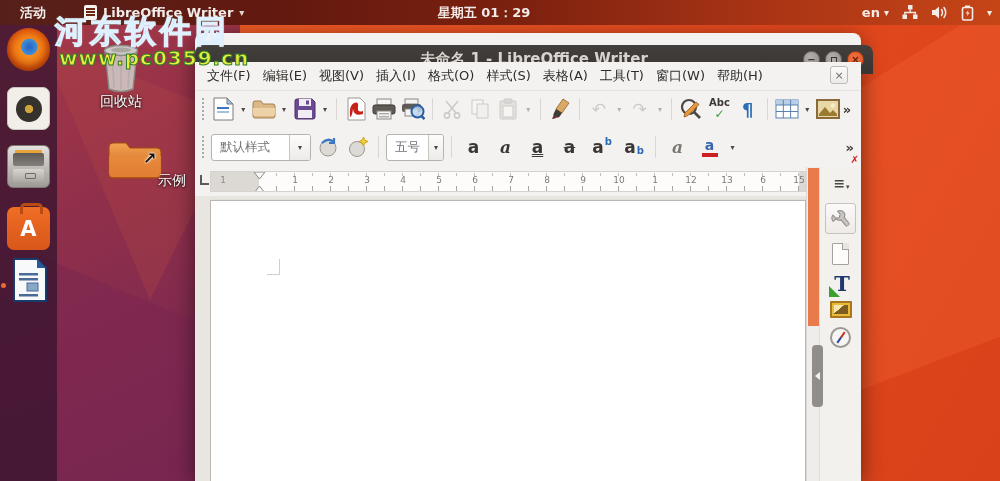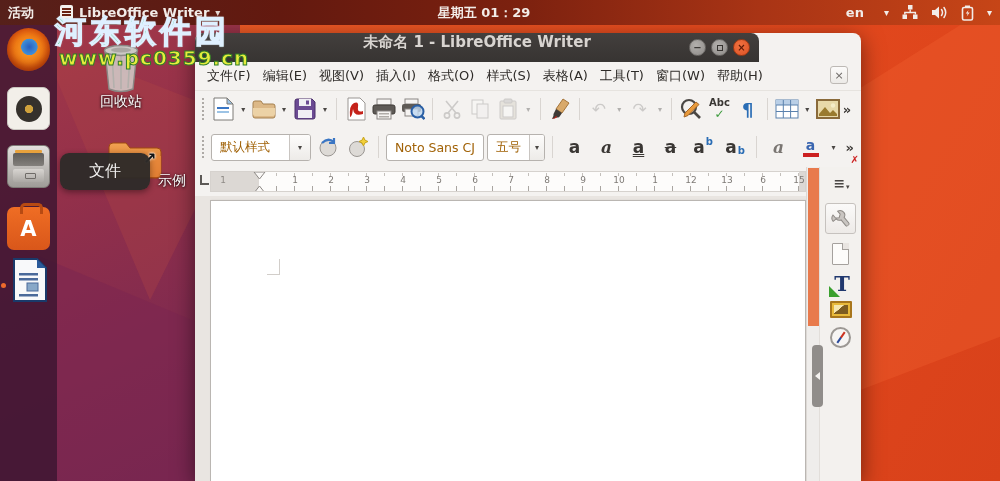--- a/index.html
+++ b/index.html
@@ -16,28 +16,28 @@
     background:#b04545;clip-path:polygon(0 0,100% 30%,55% 100%);opacity:.35}
   .desk-right{position:absolute;left:240px;top:0;right:0;height:481px;
     background:linear-gradient(120deg,#ef5b26 0%,#e54a1e 45%,#d8411a 100%);}
   .desk-right .poly-a{position:absolute;right:0;top:0;width:420px;height:481px;
     background:#f06030;clip-path:polygon(100% 0,100% 70%,10% 100%,0 55%);opacity:.35}
 
   
   .topbar{position:absolute;left:0;top:0;width:1000px;height:25px;z-index:40;
     background:linear-gradient(90deg,#56201a 0%,#63190f 28%,#7c210f 52%,#a93415 76%,#c64517 100%);
     color:#f2ece8;font-size:13px;display:flex;align-items:center;}
-  .tb-activities{padding:0 8px;font-weight:bold;height:25px;line-height:25px;}
+  .tb-activities{padding:0 20px;font-weight:bold;height:25px;line-height:25px;}
   .tb-app{display:flex;align-items:center;gap:6px;margin-left:18px;font-weight:bold;}
   .tb-app .caret{font-size:10px;opacity:.9}
   .doc-glyph{width:13px;height:15px;background:#f4f2ef;border-radius:2px;position:relative;display:inline-block}
   .doc-glyph::before{content:"";position:absolute;left:2px;top:3px;width:9px;height:1.5px;background:#6b2414;box-shadow:0 3px 0 #6b2414,0 6px 0 #6b2414}
   .tb-clock{position:absolute;left:484px;top:0;transform:translateX(-50%);height:25px;line-height:25px;font-weight:bold;}
   .tb-right{position:absolute;right:8px;top:0;height:25px;display:flex;align-items:center;gap:13px;}
-  .tb-kbd{display:flex;align-items:center;gap:20px;font-weight:bold}
+  .tb-kbd{display:flex;align-items:center;gap:4px;font-weight:bold}
   .tb-right .caret{font-size:10px}
   .tb-ico{display:flex;align-items:center}
 
   
   .dock{position:absolute;left:0;top:25px;width:57px;height:456px;z-index:30;
     background:rgba(56,20,47,.78);}
   .dock-item{position:absolute;left:7px;width:43px;height:43px;}
   .ff{border-radius:50%;background:
       radial-gradient(circle at 52% 44%,#2a5fc0 0,#3f8fd8 24%,rgba(0,0,0,0) 26%),
       radial-gradient(circle at 50% 50%,#f7a02b 0,#ef7c15 45%,#d6490c 78%,#b23a08 100%);
@@ -65,22 +65,22 @@
     text-shadow:0 0 2px #fff,0 0 3px #fff}
   .watermark{position:absolute;left:55px;top:15px;z-index:50;pointer-events:none;line-height:1.05}
   .wm1{font-size:31px;font-weight:bold;letter-spacing:4px;color:#22c55e;
     -webkit-text-stroke:1.2px #dff0ff;text-shadow:0 0 2px rgba(255,255,255,.8)}
   .wm2{font-size:20px;font-weight:bold;letter-spacing:1px;color:#e6ec3c;margin-left:4px;
     -webkit-text-stroke:1px #2f7d28}
 
   
   .window{position:absolute;left:195px;top:33px;width:666px;height:448px;z-index:20;
     background:#f4f2f0;border-radius:8px 8px 0 0;box-shadow:0 5px 22px rgba(0,0,0,.5)}
-  .titlebar{position:absolute;left:0;top:0;width:564px;height:29px;border-radius:8px 8px 0 0;
-    background:linear-gradient(#433f3d,#373432);display:flex;justify-content:center}
+  .titlebar{position:absolute;left:0;top:12px;width:678px;height:29px;border-radius:8px 8px 0 0;
+    background:linear-gradient(#433f3d,#373432);display:flex;align-items:center;justify-content:center}
   .title{color:#d8d4d0;font-size:15px;font-weight:bold}
   .winbtns{position:absolute;right:9px;top:6px;display:flex;gap:5px}
   .wbtn{width:17px;height:17px;border-radius:50%;display:flex;align-items:center;justify-content:center;
     background:radial-gradient(circle at 40% 35%,#b3b0ad,#8d8a87);border:1px solid #6e6b68;
     color:#35322f;font-size:10px;font-weight:bold;line-height:1}
   .wbtn.close{background:radial-gradient(circle at 40% 35%,#f0713f,#dd5226);border-color:#a03a14;color:#5e1a06}
   .wbtn .sq{width:6px;height:6px;border:1.5px solid #35322f}
 
   .menubar{position:absolute;left:0;top:29px;width:666px;height:28px;display:flex;align-items:center;padding-left:6px;
     background:#f4f2f0}
@@ -94,21 +94,21 @@
     display:flex;align-items:center;padding-left:4px;gap:3px}
   .grip{width:5px;height:24px;margin:0 2px;background-image:radial-gradient(#aeaaa6 1px,rgba(0,0,0,0) 1.1px);background-size:4px 4px}
   .tb-btn{width:27px;height:29px;display:flex;align-items:center;justify-content:center;border-radius:3px;position:relative}
   .tb-caret{width:11px;height:29px;display:flex;align-items:center;justify-content:center;font-size:8px;color:#4a4744}
   .sep{width:1px;height:22px;background:#d9d5d1;margin:0 4px}
   .disabled{opacity:.38;filter:grayscale(.6)}
   .ovf{margin-left:auto;padding-right:10px;font-size:13px;font-weight:bold;color:#3a3734}
   .ovf2{margin-left:auto;padding-right:7px;font-size:13px;font-weight:bold;color:#3a3734}
 
   .combo{height:27px;background:#fff;border:1px solid #b6b2ae;border-radius:3px;display:flex;align-items:stretch;overflow:hidden}
-  .combo .txt{display:flex;align-items:center;padding:0 8px;font-size:12.5px;color:#a16207;white-space:nowrap}
+  .combo .txt{display:flex;align-items:center;padding:0 8px;font-size:12.5px;color:#737373;white-space:nowrap}
   .combo .dd{width:21px;border-left:1px solid #c9c5c1;display:flex;align-items:center;justify-content:center;
     background:linear-gradient(#fdfcfb,#edebe8);font-size:8px;color:#4a4744}
   .fmt{width:29px;height:30px;display:flex;align-items:center;justify-content:center;border-radius:3px;
     font-size:17px;font-weight:bold;color:#3a3734;line-height:1}
   .fmt .it{font-family:"DejaVu Serif","Liberation Serif",serif;font-style:italic;font-weight:bold}
   .fmt .ul{text-decoration:underline;text-decoration-style:double;text-decoration-thickness:1px}
   .fmt .st{text-decoration:line-through}
   .fmt small{font-size:10px;color:#2a6db5;font-weight:bold}
   .fmt .sup{position:relative;top:-5px;left:1px}
   .fmt .sub{position:relative;top:4px;left:1px}
@@ -253,21 +253,20 @@
         <stop offset="0" stop-color="#f2a352"></stop>
           <stop offset="1" stop-color="#c85c18"></stop>
       </linearGradient>
     </defs>
     <path d="M3 9 q0-4 4-4 h13 l4 5 h27 q4 0 4 4 v22 q0 4-4 4 H7 q-4 0-4-4z" fill="url(#fg)" stroke="#a04a10"></path>
     <path d="M3 18 h52 v17 q0 4-4 4 H7 q-4 0-4-4z" fill="#e88a3c" opacity=".75"></path>
   </svg>
   <span class="shortcut-arrow">↗</span>
   <div class="desk-label" style="left:146px;top:172px;width:52px">示例</div>
 
-  <div class="tooltip">文件</div>
 
   <div class="watermark">
     <div class="wm1">河东软件园</div>
     <div class="wm2">www.pc0359.cn</div>
   </div>
 
   <div class="window">
 
     <div class="titlebar">
       <div class="title">未命名 1 - LibreOffice Writer</div>
@@ -439,24 +438,20 @@
             <path d="M17 2 v5 h-5" fill="none" stroke="#3a76c4" stroke-width="2.2"></path>
           </svg>
       </div>
       <div class="tb-btn">
         <svg width="22" height="22" viewBox="0 0 22 22">
             <circle cx="10" cy="13" r="7.5" fill="#dddad6" stroke="#9a9692"></circle>
             <path d="M16.5 1 l1.4 3.1 3.1 1.4 -3.1 1.4 -1.4 3.1 -1.4-3.1 -3.1-1.4 3.1-1.4z" fill="#f2cf3a" stroke="#c9a51a"></path>
           </svg>
       </div>
       <div class="sep"></div>
-      <div class="combo" style="width:98px">
-        <div class="txt" style="flex:1">Noto Sans CJ</div>
-        <div class="dd">▾</div>
-      </div>
       <div class="combo" style="width:58px">
         <div class="txt" style="flex:1">五号</div>
         <div class="dd">▾</div>
       </div>
       <div class="sep"></div>
       <div class="fmt">
           <span>a</span>
         </div>
       <div class="fmt">
           <span class="it">a</span>

